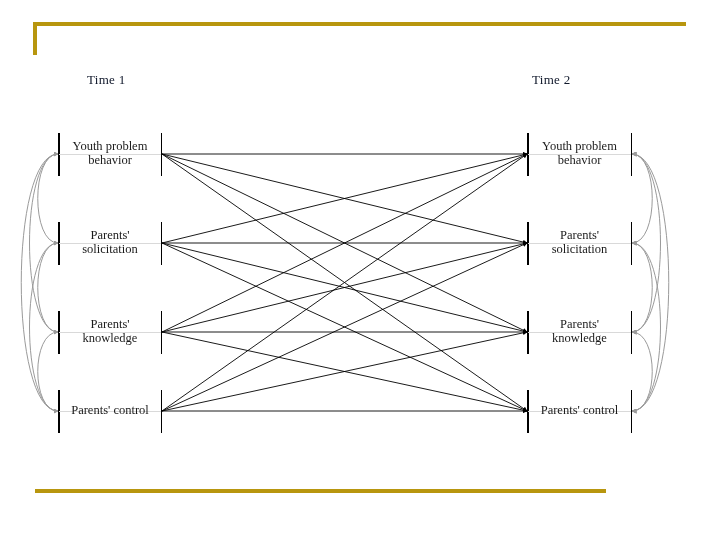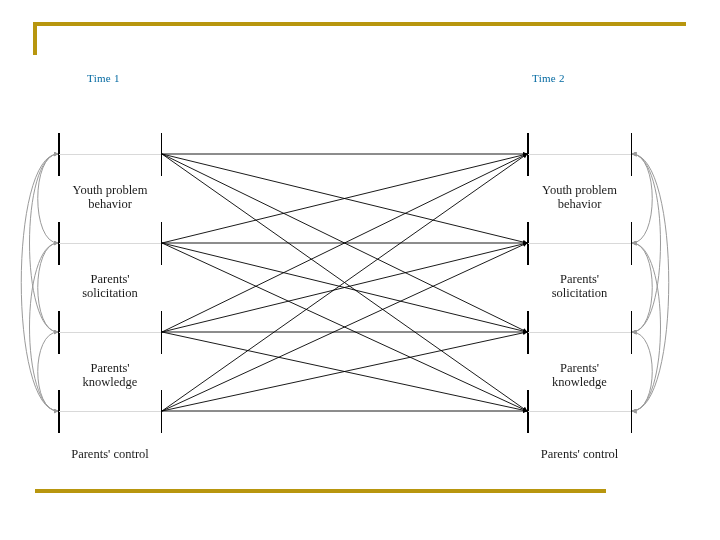--- a/index.html
+++ b/index.html
@@ -42,22 +42,22 @@
     left: 35px;
     top: 489px;
     width: 571px;
     height: 4px;
     background: #B8960E;
   }
 
   
   .time-label {
     position: absolute;
-    font-size: 11px;
-    color: #0369a1;
+    font-size: 13px;
+    color: #0f172a;
     letter-spacing: 0.3px;
     white-space: nowrap;
   }
   #time1-label { left: 87px; top: 72px; }
   #time2-label { left: 532px; top: 72px; }
 
   
   #wires {
     position: absolute;
     left: 0;
@@ -97,21 +97,20 @@
     height: 43px;
     display: flex;
     flex-direction: column;
     align-items: center;
     justify-content: center;
     font-size: 12.5px;
     line-height: 14px;
     color: #1a1a1a;
     text-align: right;
     white-space: nowrap;
-    margin-top: 44px;
   }
 </style>
 </head>
 <body>
 
 <div id="slide">
 
   <div class="rule-top"></div>
   <div class="rule-left"></div>
   <div class="rule-bottom"></div>

